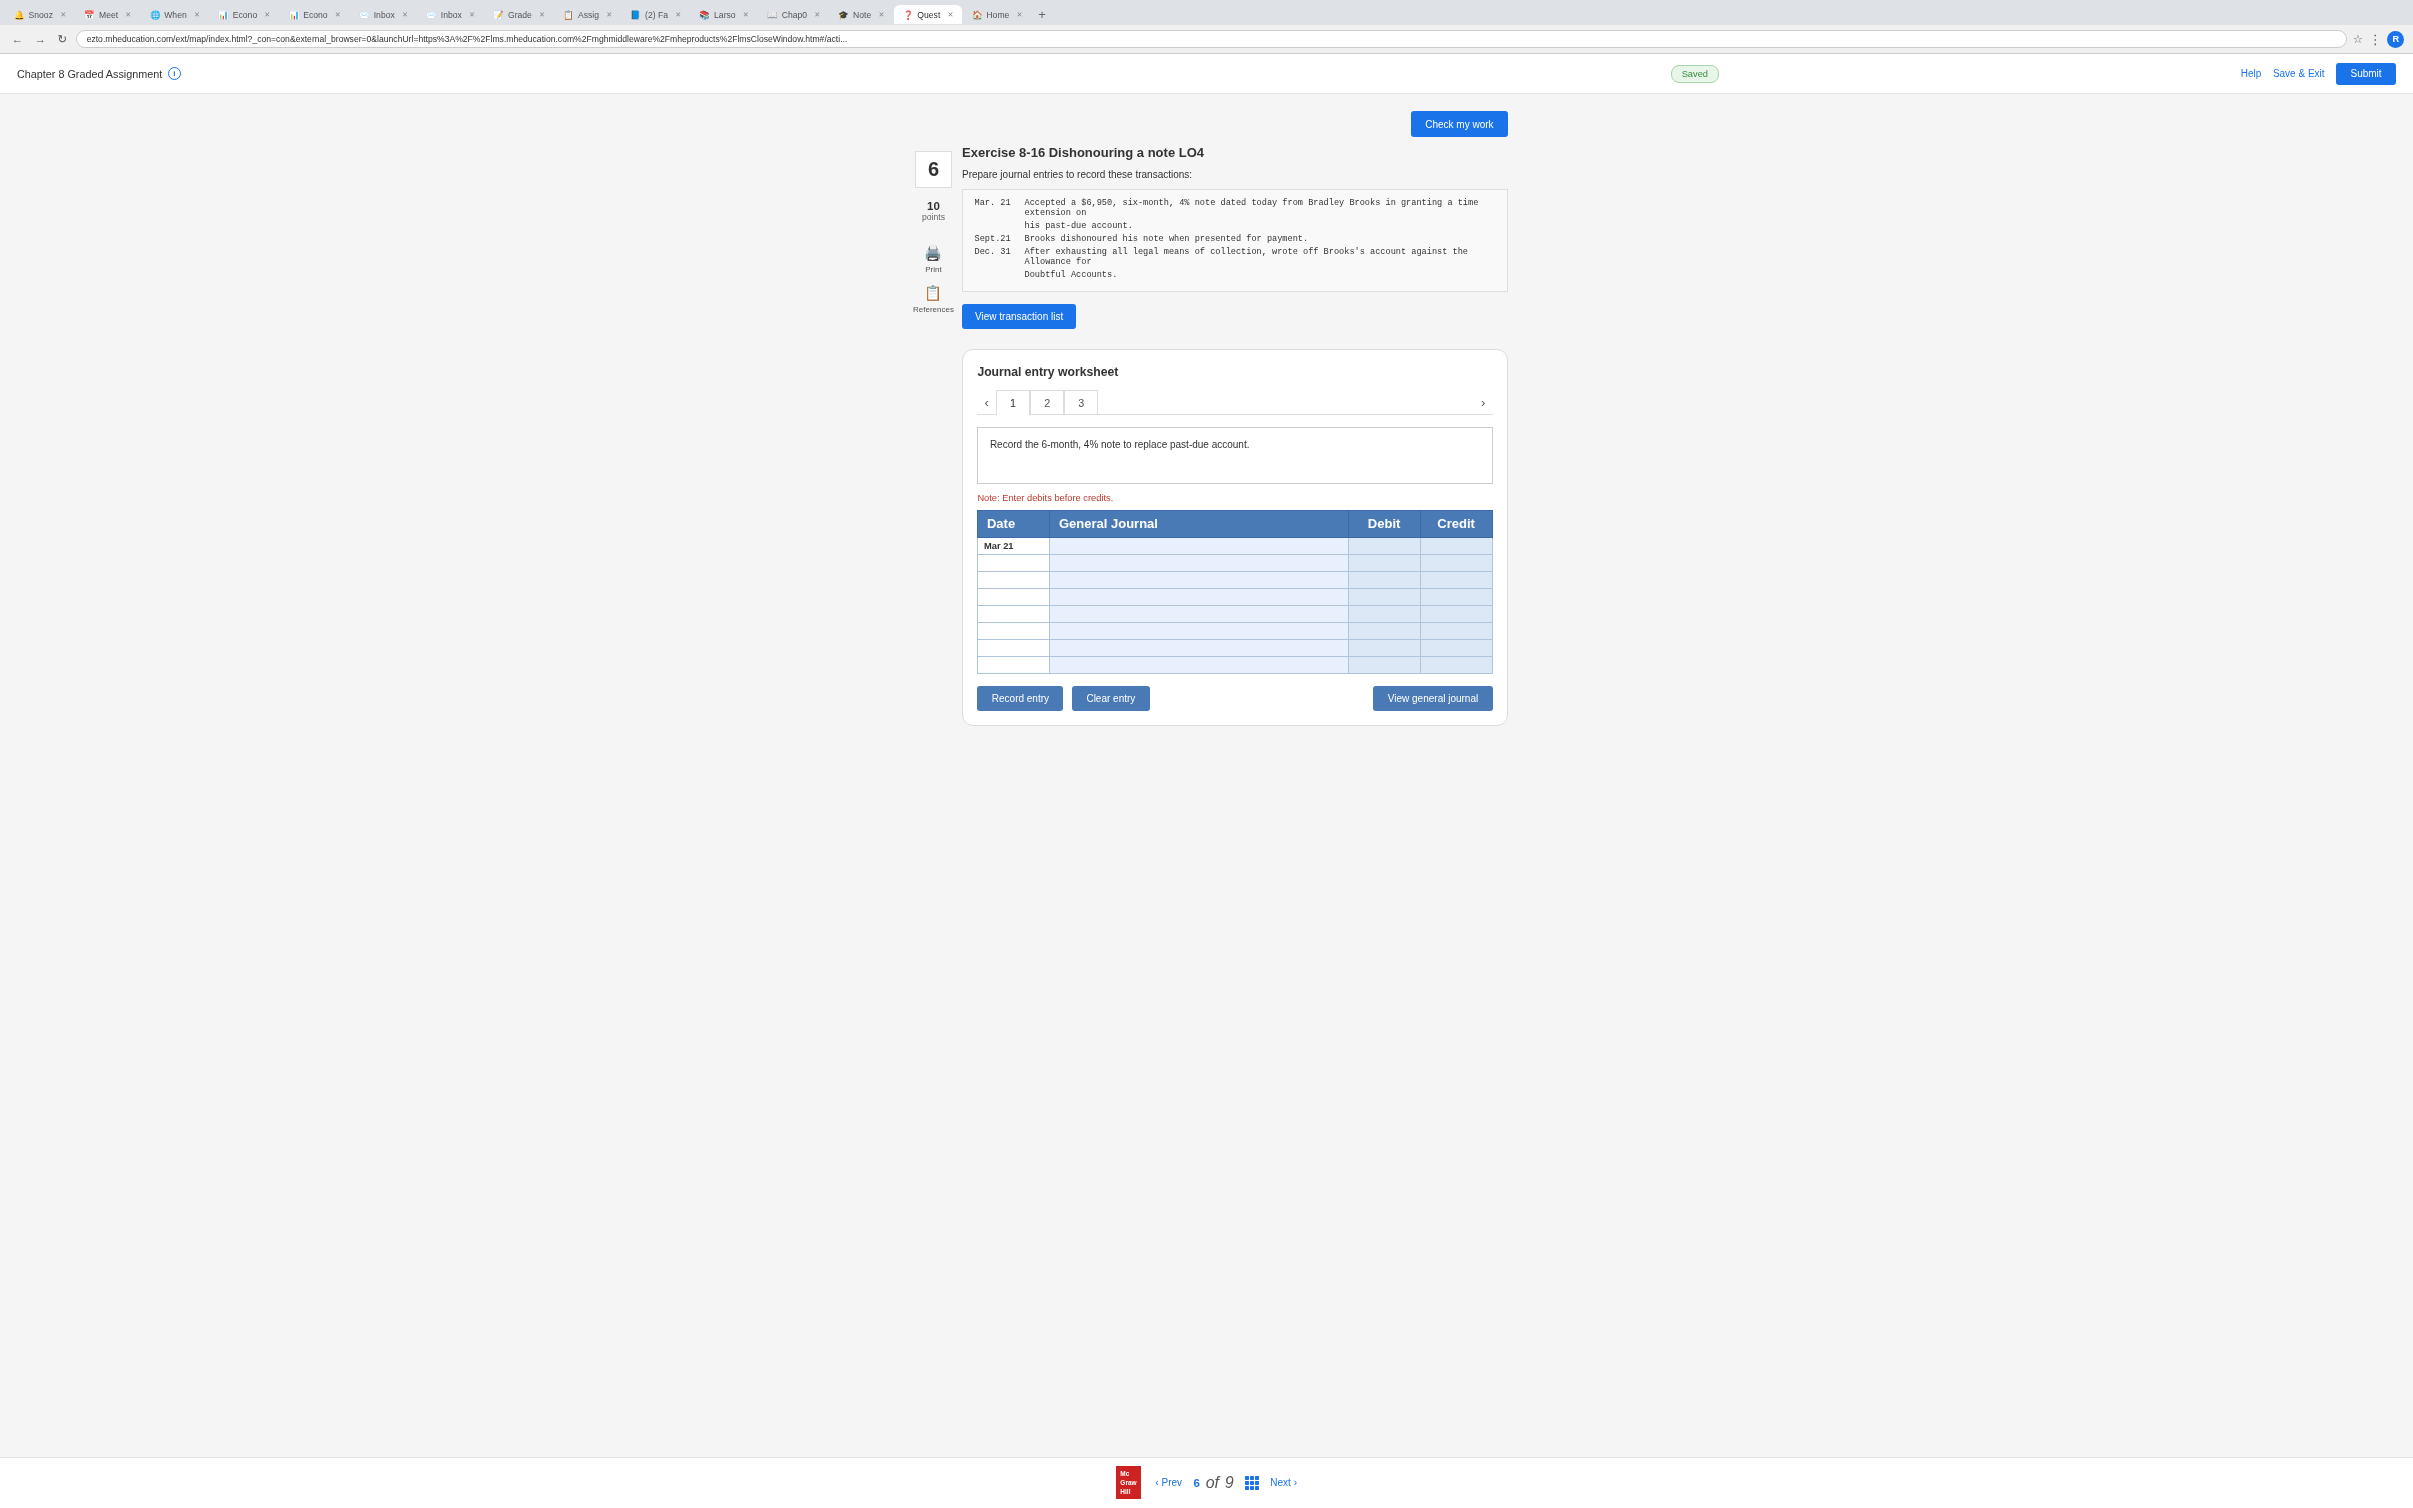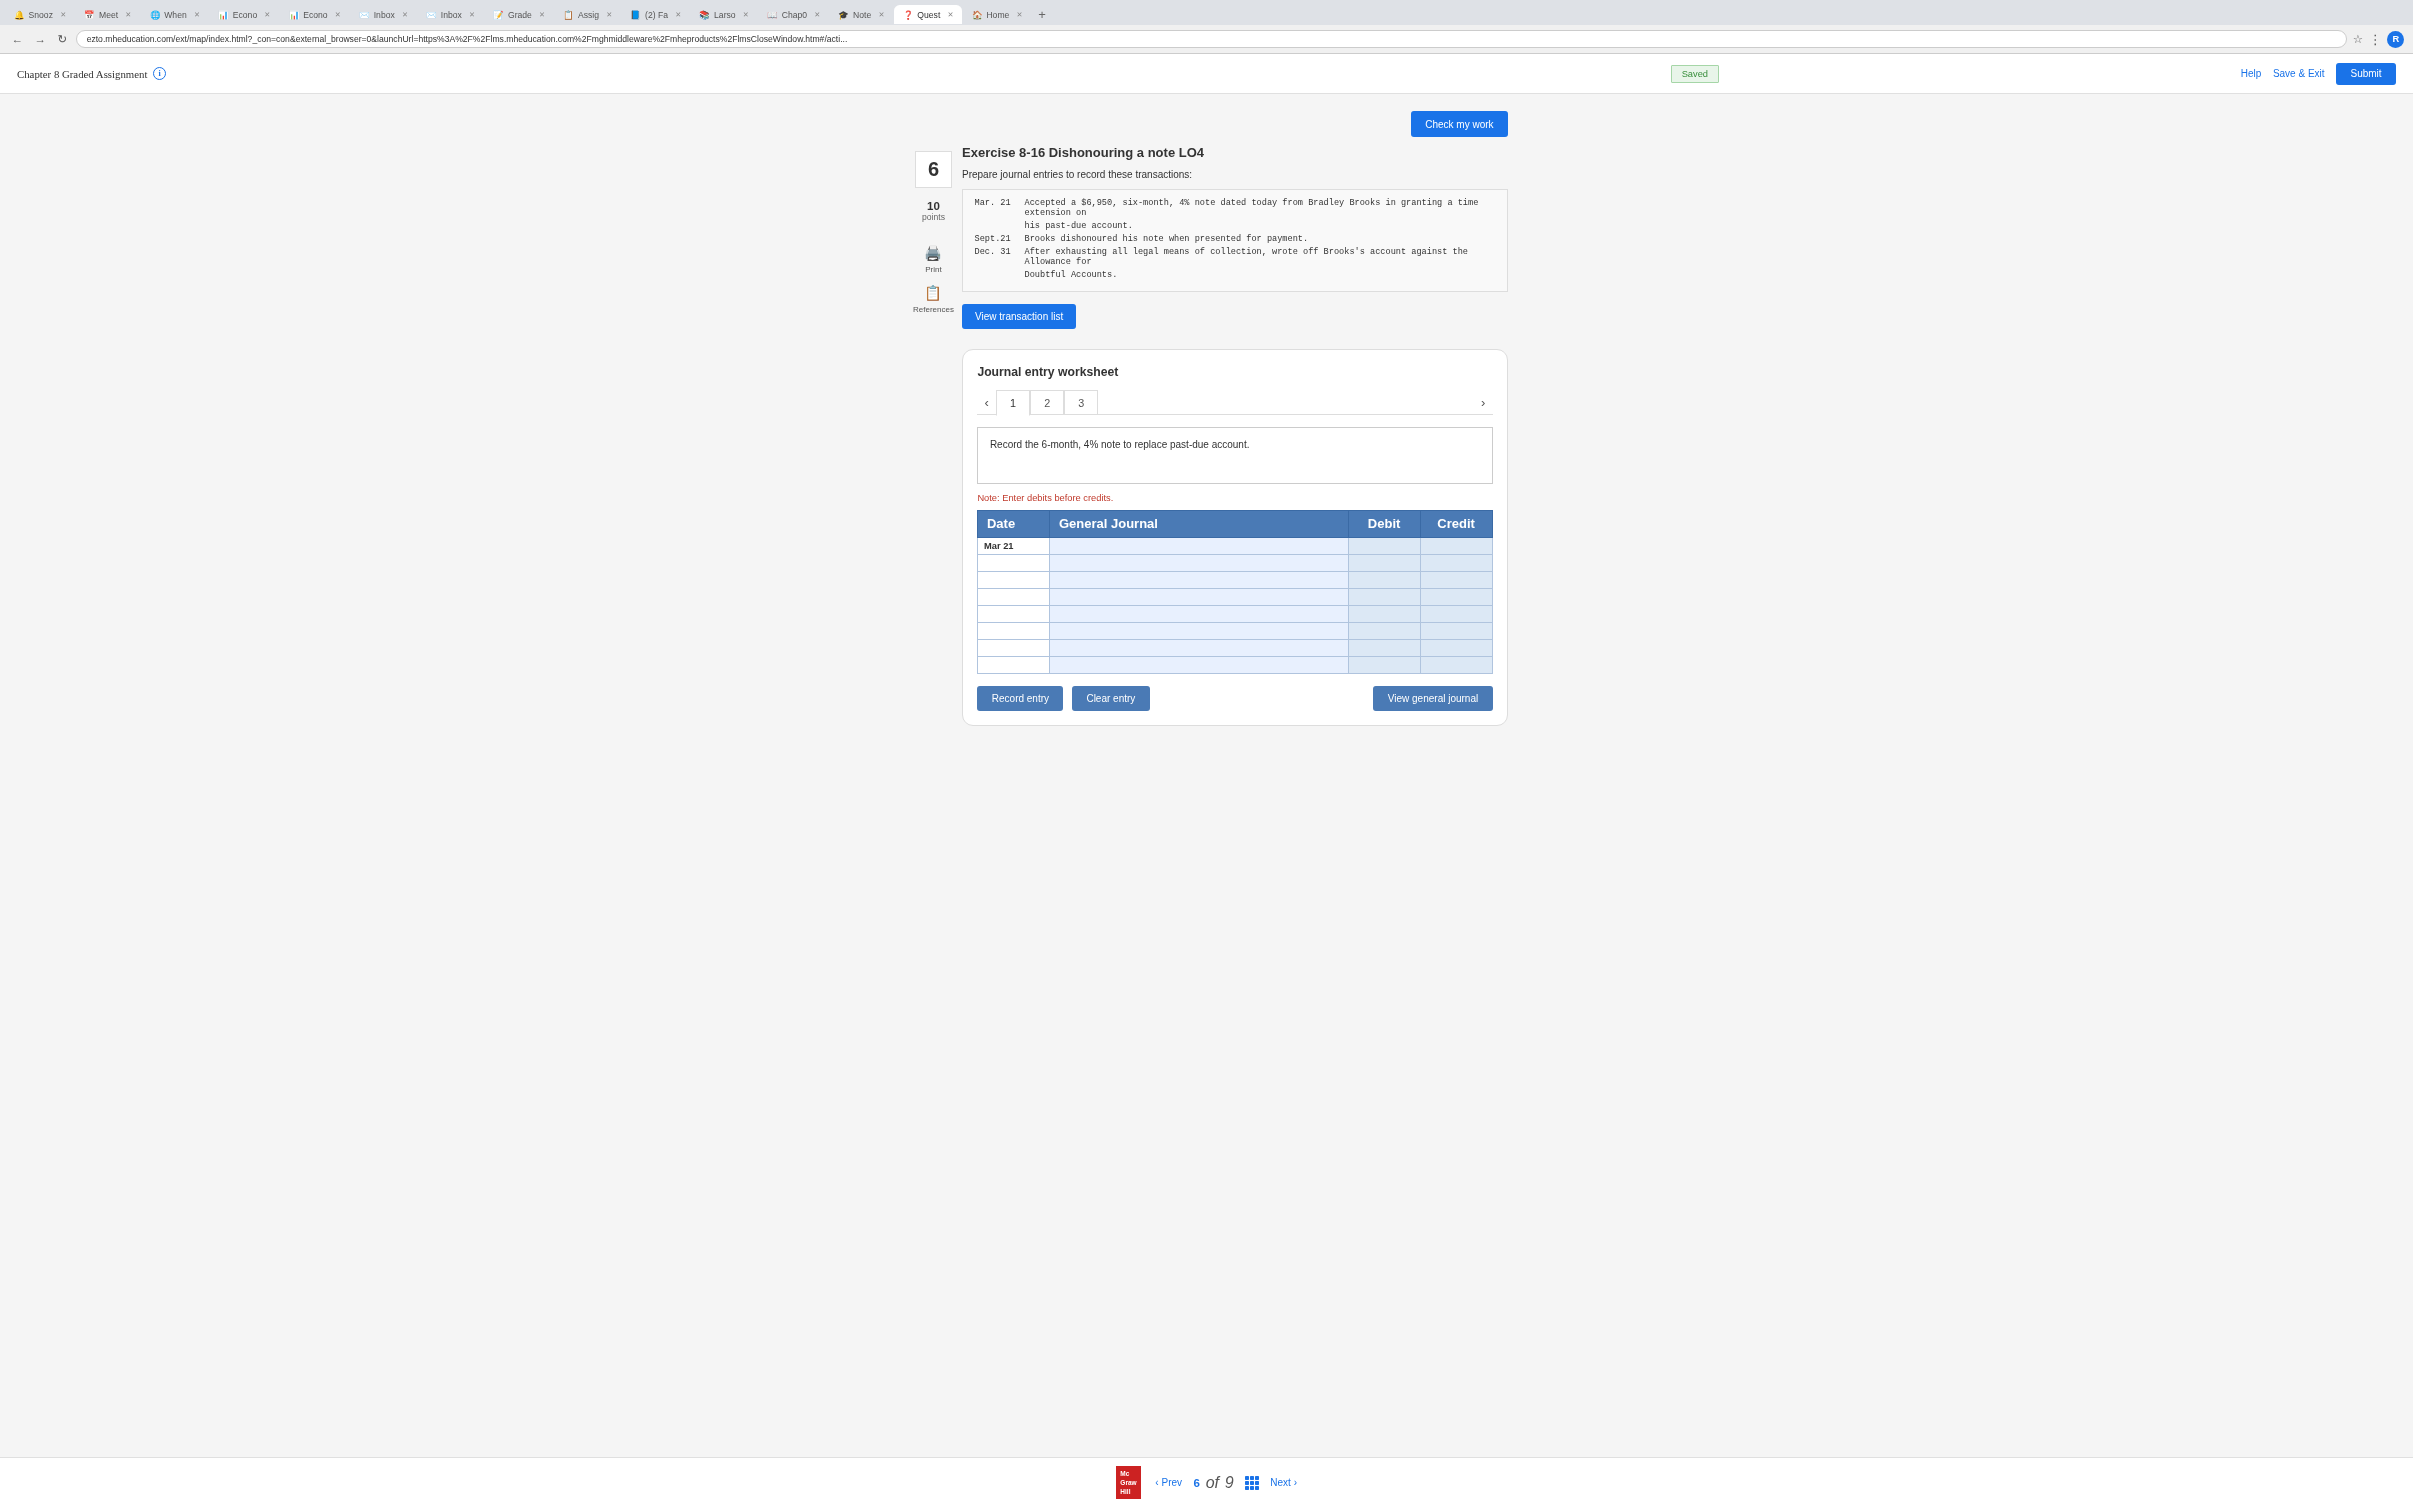--- a/index.html
+++ b/index.html
@@ -17,23 +17,23 @@
     .address-bar-row { display: flex; align-items: center; padding: 4.3px 8.6px; gap: 5.7px; background: #f0f0f0; }
     .nav-btn { background: none; border: none; font-size: 11.5px; color: #555; cursor: pointer; padding: 2.9px; }
     .nav-btn:disabled { color: #bbb; }
     .address-bar { flex: 1; background: white; border: 0.7px solid #ccc; border-radius: 14.4px; padding: 2.9px 10px; font-size: 8.6px; color: #333; overflow: hidden; text-overflow: ellipsis; white-space: nowrap; }
     .star-btn { background: none; border: none; font-size: 11.5px; color: #555; cursor: pointer; }
     .menu-btn { background: none; border: none; font-size: 13px; color: #555; cursor: pointer; }
     .profile-btn { width: 17px; height: 17px; border-radius: 50%; background: #1a73e8; color: white; border: none; font-size: 9.3px; font-weight: bold; cursor: pointer; display: flex; align-items: center; justify-content: center; }
 
     
     .app-header { background: white; border-bottom: 0.7px solid #e0e0e0; padding: 0 17px; display: flex; align-items: center; height: 40px; }
-    .app-title { font-size: 10.8px; color: #333; flex: 1; display: flex; align-items: center; gap: 5.7px; font-family: Liberation Serif, serif; }
+    .app-title { font-size: 10.8px; color: #333; flex: 1; display: flex; align-items: center; gap: 5.7px; }
     .info-icon { display: inline-flex; align-items: center; justify-content: center; width: 13px; height: 13px; border-radius: 50%; border: 1.1px solid #1a73e8; color: #1a73e8; font-size: 8px; font-weight: bold; }
-    .saved-badge { background: #e8f5e9; border: 0.7px solid #a5d6a7; color: #388e3c; padding: 2.9px 10px; border-radius: 1px; font-size: 9.3px; margin-left: 20px; }
+    .saved-badge { background: #e8f5e9; border: 0.7px solid #a5d6a7; color: #388e3c; padding: 2.9px 10px; border-radius: 8px; font-size: 9.3px; margin-left: 20px; }
     .header-actions { display: flex; align-items: center; gap: 11.5px; }
     .header-link { color: #1a73e8; font-size: 10px; text-decoration: none; cursor: pointer; background: none; border: none; }
     .btn-submit { background: #1a73e8; color: white; border: none; padding: 5.7px 14.4px; border-radius: 2.9px; font-size: 10px; cursor: pointer; }
     .btn-check { background: #1a73e8; color: white; border: none; padding: 7.2px 14.4px; border-radius: 2.9px; font-size: 10px; cursor: pointer; position: absolute; right: 17px; top: 50px; }
 
     
     .main-content { flex: 1; padding: 17px; position: relative; background: #f5f5f5; }
     .q-num-box { background: white; border: 1.4px solid #ddd; width: 37px; height: 37px; display: flex; align-items: center; justify-content: center; font-size: 20px; font-weight: bold; color: #333; }
     .exercise-title { font-size: 13px; font-weight: bold; color: #333; margin-bottom: 8.6px; }
     .instructions { color: #333; margin-bottom: 8.6px; }

